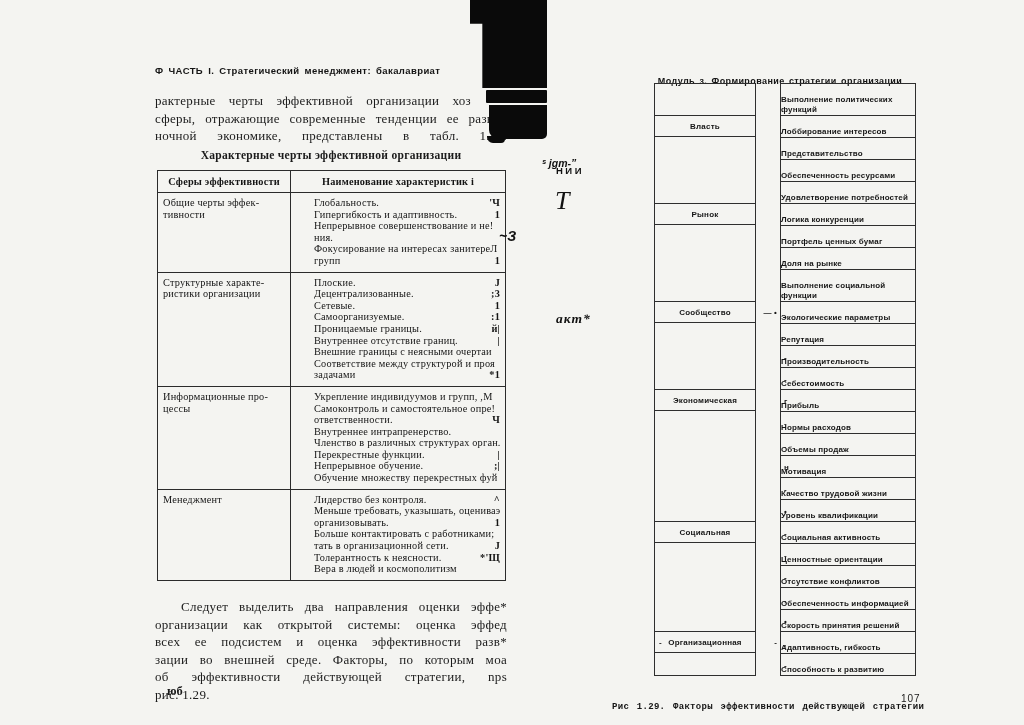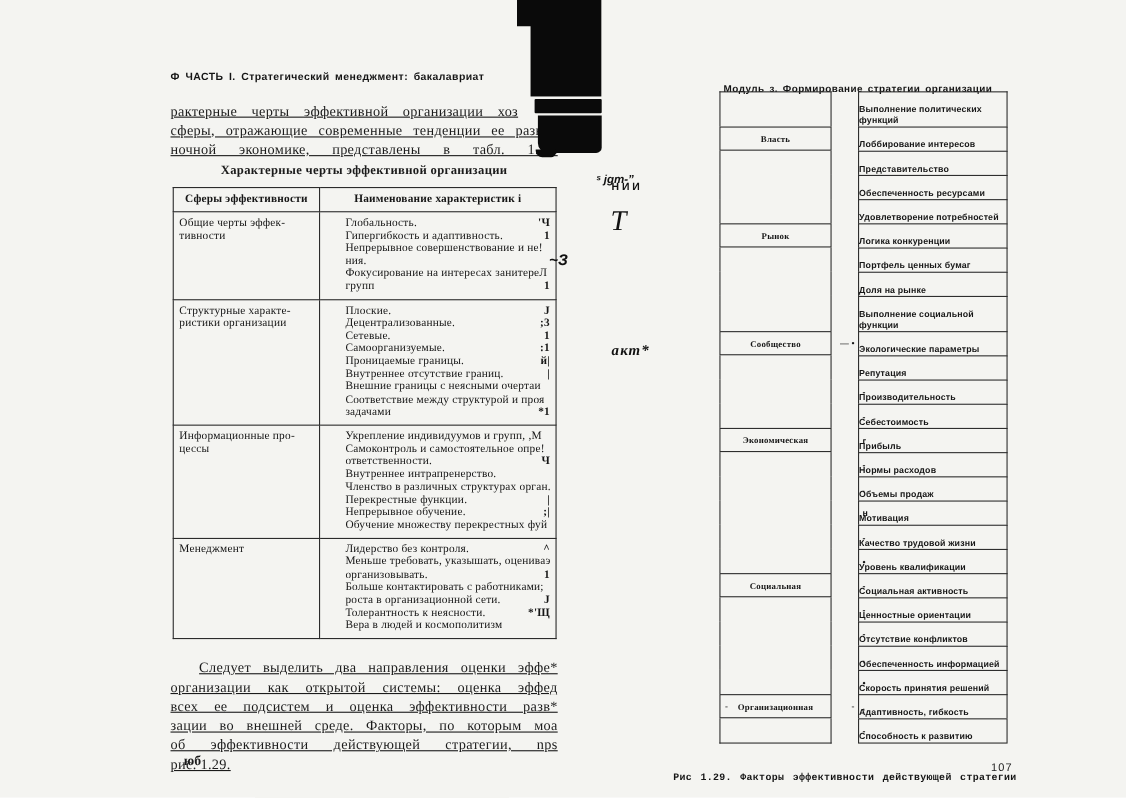--- a/index.html
+++ b/index.html
@@ -9,21 +9,21 @@
     font-family:"Liberation Serif", serif;
   }
   
   .lp-header{
     position:absolute; left:155px; top:65px;
     font-family:"Liberation Sans", sans-serif; font-weight:bold;
     font-size:9.5px; letter-spacing:.4px; word-spacing:2px; color:#141414;
   }
   .intro{ position:absolute; left:155px; top:92px; width:352px;
     font-size:13px; line-height:17.5px; letter-spacing:.3px; }
-  .intro .line, .outro .line{ text-align:justify; text-align-last:justify;text-decoration:underline; }
+  .intro .line, .outro .line{ text-align:justify; text-align-last:justify; }
   .intro .line.narrow{ width:316px; }
   .ltable-title{
     position:absolute; left:157px; top:149px; width:348px;
     text-align:center; font-weight:bold; font-size:11.5px; letter-spacing:.3px;
   }
   table.ltable{
     position:absolute; left:157px; top:170px; width:348px;
     border-collapse:collapse; table-layout:fixed;
     font-size:10.3px; color:#151515;
   }
@@ -73,21 +73,20 @@
   }
   .diagram td{ padding:0; }
   .dg-left{ width:100px; min-width:100px;
     border-left:1px solid #2e2e2e; border-right:1px solid #2e2e2e; }
   .dg-left.first{ border-top:1px solid #2e2e2e; }
   .dg-left.last{ border-bottom:1px solid #2e2e2e; }
   .dg-left.cat{
     border-top:1px solid #2e2e2e; border-bottom:1px solid #2e2e2e;
     text-align:center; vertical-align:middle; font-size:8px; letter-spacing:.2px;
     position:relative;
-    font-family:Liberation Serif, serif;
   }
   .dg-left.cat .sfx{ position:absolute; right:-22px; top:50%;
     transform:translateY(-50%); font-size:8px; }
   .dg-left.cat .pfx{ position:absolute; left:4px; top:50%;
     transform:translateY(-50%); font-size:8px; }
   .dg-right{
     width:134px; min-width:134px; height:14px;
     border:1px solid #2e2e2e; border-bottom:none;
     padding:3px 4px 3px 10px; font-size:8px; letter-spacing:.15px;
     vertical-align:middle; position:relative;
@@ -255,21 +254,21 @@
             </div>
             <div class="cline">
               <span>организовывать.</span>
               <span class="redge">1</span>
             </div>
             <div class="cline">
               <span>Больше контактировать с работниками;</span>
               <span class="redge"></span>
             </div>
             <div class="cline">
-              <span>роста в организационной сети.</span>
+              <span>тать в организационной сети.</span>
               <span class="redge">J</span>
             </div>
             <div class="cline">
               <span>Толерантность к неясности.</span>
               <span class="redge">*'Щ</span>
             </div>
             <div class="cline">
               <span>Вера в людей и космополитизм</span>
               <span class="redge"></span>
             </div>

